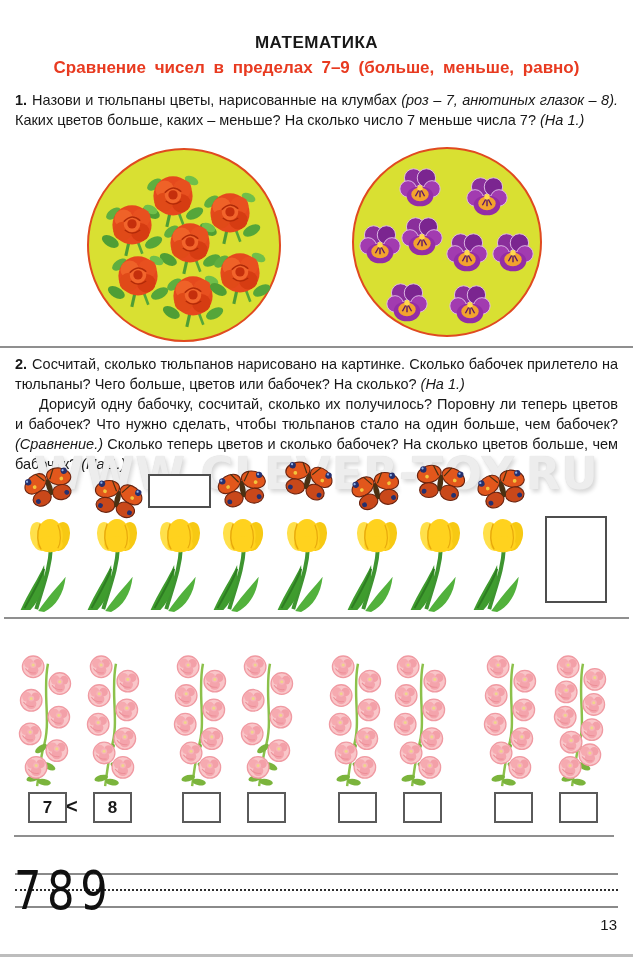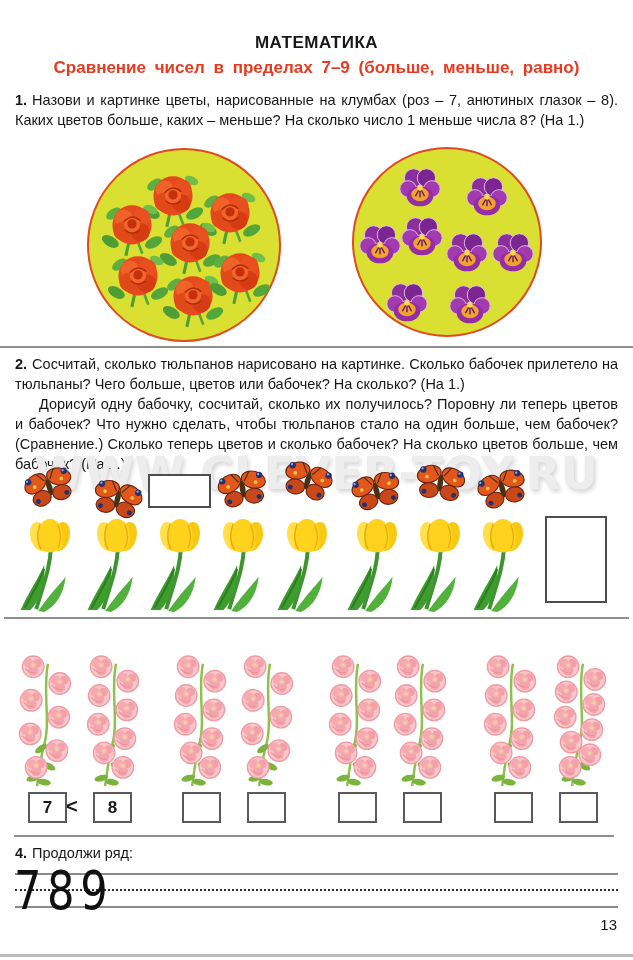--- a/index.html
+++ b/index.html
@@ -6,21 +6,21 @@
   #page{position:relative;width:633px;height:960px;background:#fff;overflow:hidden;
         font-family:"Liberation Sans",sans-serif;color:var(--text,#181818);}
   .abs{position:absolute;}
   .title{top:33px;left:0;width:633px;text-align:center;font-size:17px;font-weight:bold;letter-spacing:.5px;}
   .heading{top:58px;left:0;width:633px;text-align:center;font-size:17px;font-weight:bold;
            color:var(--heading-red,#e83a20);word-spacing:4px;}
   .para{left:15px;width:603px;font-size:14.5px;line-height:20px;text-align:justify;}
   .para p{margin:0;}
   .para .indent{text-indent:24px;}
   .num{font-weight:bold;margin-right:5px;}
-  .it{}
+  .it{font-style:italic;}
   .hr{left:0;width:633px;height:2px;background:var(--divider,#8f8f8f);}
   .bed{border-radius:50%;background:var(--flowerbed-fill,#d9e032);
        border:2px solid var(--flowerbed-border,#e04a20);box-sizing:border-box;}
   .flower{position:absolute;}
   .wm{top:447px;left:0;width:633px;text-align:center;font-family:"DejaVu Sans",sans-serif;
       font-size:45px;font-weight:bold;letter-spacing:1px;color:#ededed;
       text-shadow:0 0 1px #d9d9d9,2px 3px 4px rgba(0,0,0,.16);z-index:1;white-space:nowrap;}
   .scene{z-index:2;}
   .dbox{border:2px solid #4e4e4e;background:#fff;box-sizing:border-box;z-index:2;}
   .abox{border:2px solid #5a5a5a;background:#fff;box-sizing:border-box;display:flex;
@@ -105,21 +105,21 @@
     </symbol>
   </defs>
 </svg>
 
 <div id="page">
 
   <div class="abs title">МАТЕМАТИКА</div>
   <div class="abs heading">Сравнение чисел в пределах 7–9 (больше, меньше, равно)</div>
 
   <div class="abs para" style="top:90px">
-    <p><span class="num">1.</span><span><span>Назови и картинке цветы, нарисованные на клумбах </span><span class="it">(роз – 7, анютиных глазок – 8).</span><span> Каких цветов больше, каких – меньше? На сколько число 1 меньше числа 8? </span><span class="it">(На 1.)</span></span></p>
+    <p><span class="num">1.</span><span><span>Назови и тюльпаны цветы, нарисованные на клумбах </span><span class="it">(роз – 7, анютиных глазок – 8).</span><span> Каких цветов больше, каких – меньше? На сколько число 7 меньше числа 7? </span><span class="it">(На 1.)</span></span></p>
   </div>
 
   <div class="abs bed scene" id="bed-left" style="left: 87px; top: 148px; width: 194px; height: 194px;">
       <svg class="flower" style="left: 51px; top: 15px; width: 66px; height: 66px;">
         <use href="#sym-rose"></use>
       </svg>
       <svg class="flower" style="left: 108px; top: 32px; width: 66px; height: 66px;">
         <use href="#sym-rose"></use>
       </svg>
       <svg class="flower" style="left: 10px; top: 44px; width: 66px; height: 66px;">
@@ -356,23 +356,20 @@
       <div class="abs abox" style="left: 182px; top: 792px; width: 39px; height: 31px;"></div>
       <div class="abs abox" style="left: 247px; top: 792px; width: 39px; height: 31px;"></div>
       <div class="abs abox" style="left: 338px; top: 792px; width: 39px; height: 31px;"></div>
       <div class="abs abox" style="left: 403px; top: 792px; width: 39px; height: 31px;"></div>
       <div class="abs abox" style="left: 494px; top: 792px; width: 39px; height: 31px;"></div>
       <div class="abs abox" style="left: 559px; top: 792px; width: 39px; height: 31px;"></div>
     </div>
 
   <div class="abs hr" style="top:835px;left:14px;width:600px"></div>
 
-  <div class="abs para" style="top:843px">
-    <p><span class="num">4.</span><span>Продолжи ряд:</span></p>
-  </div>
 
   <div class="abs wline" style="top:873px"></div>
   <div class="abs wdotted" style="top:889px"></div>
   <div class="abs wline" style="top:906px"></div>
   <div class="abs digits">789</div>
 
   <div class="abs pageno">13</div>
   <div class="abs bottom-edge"></div>
 </div>
 

